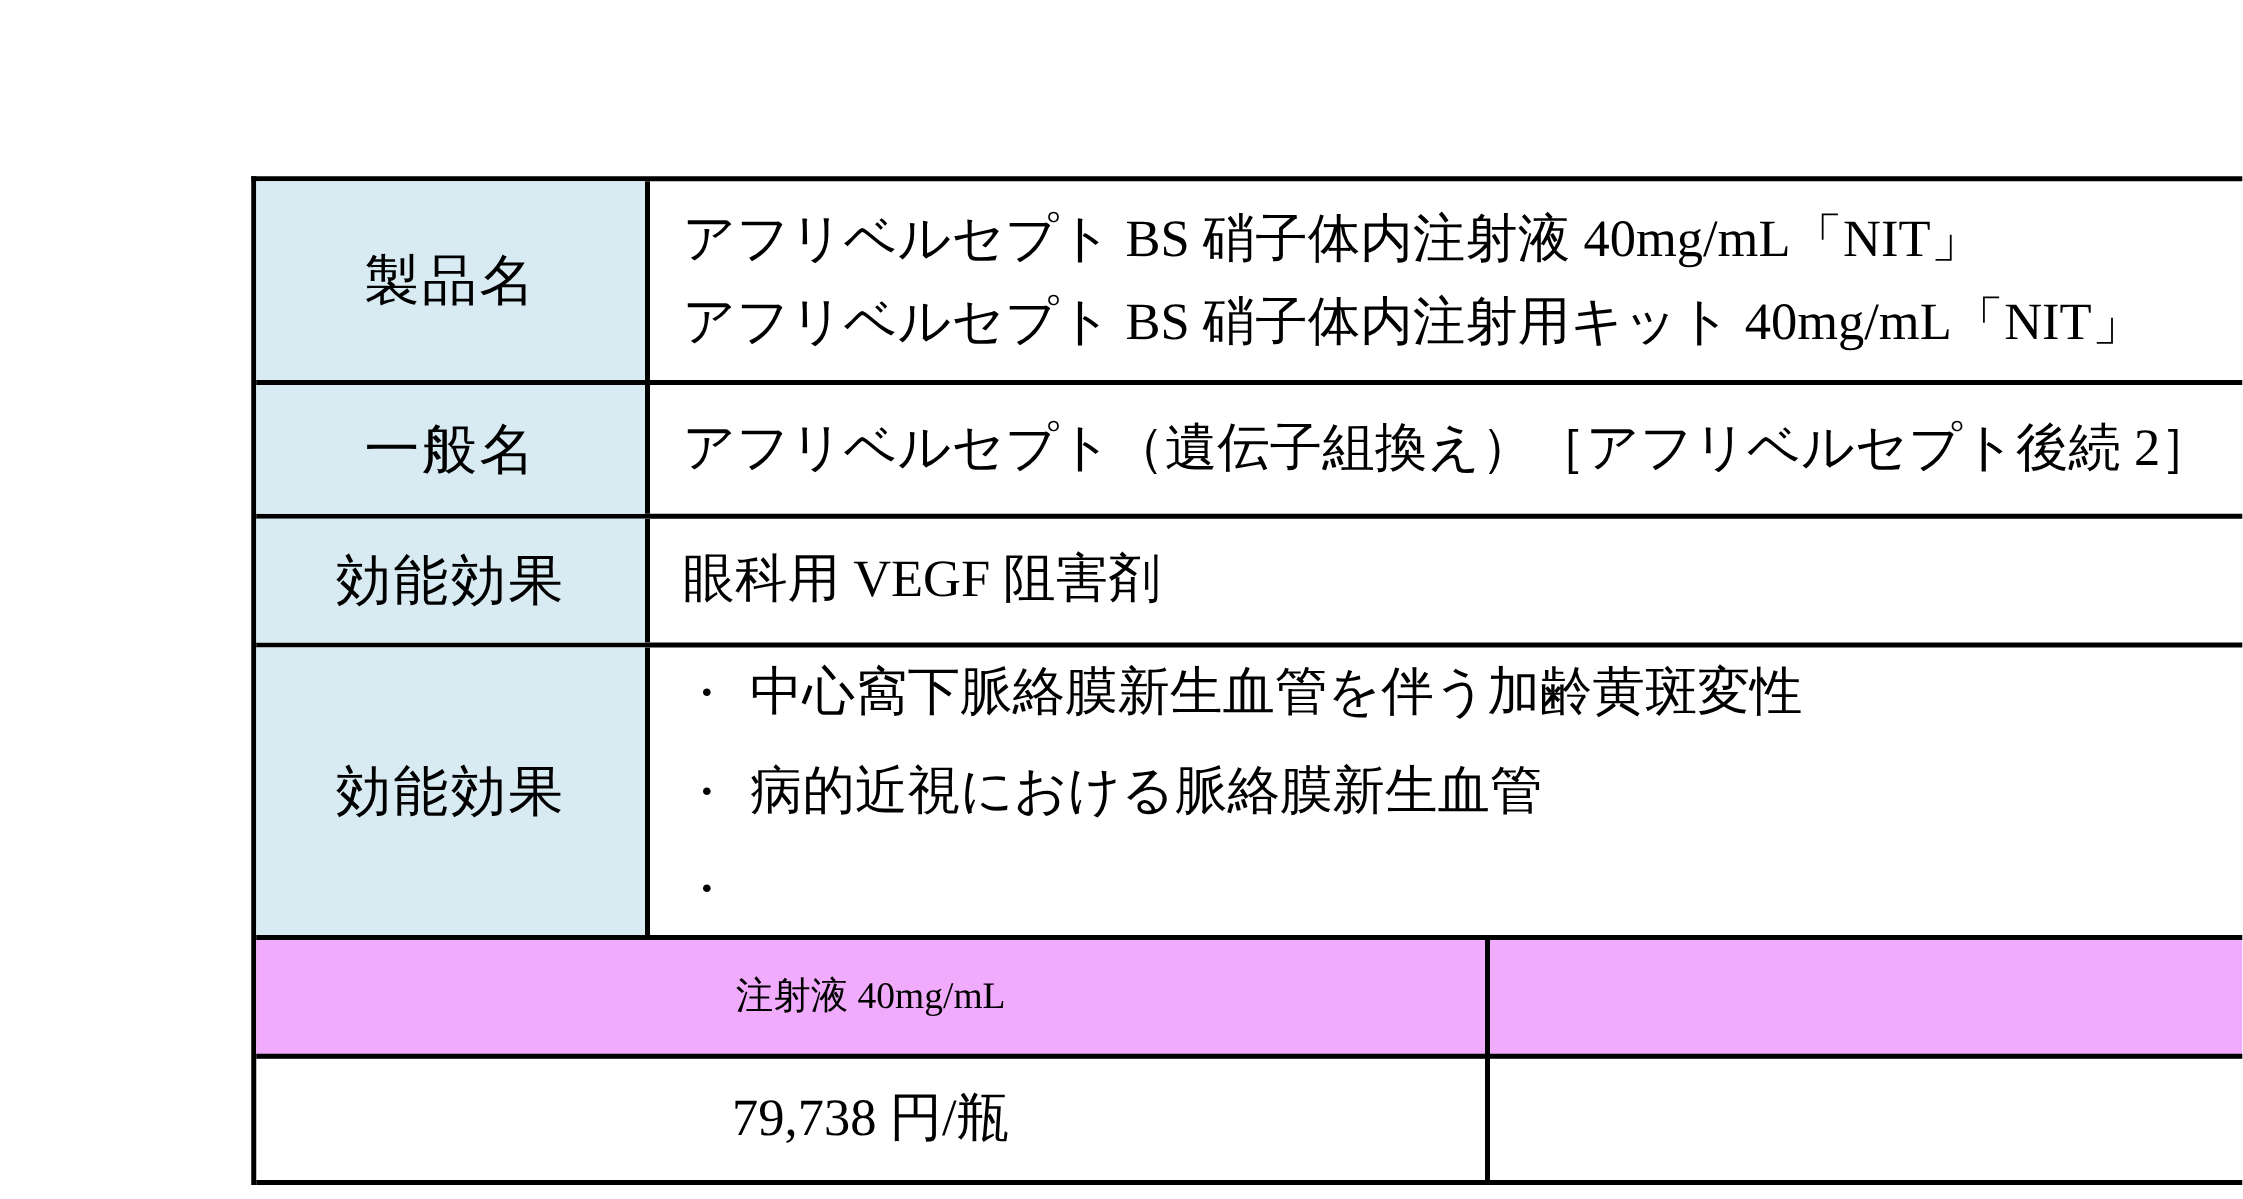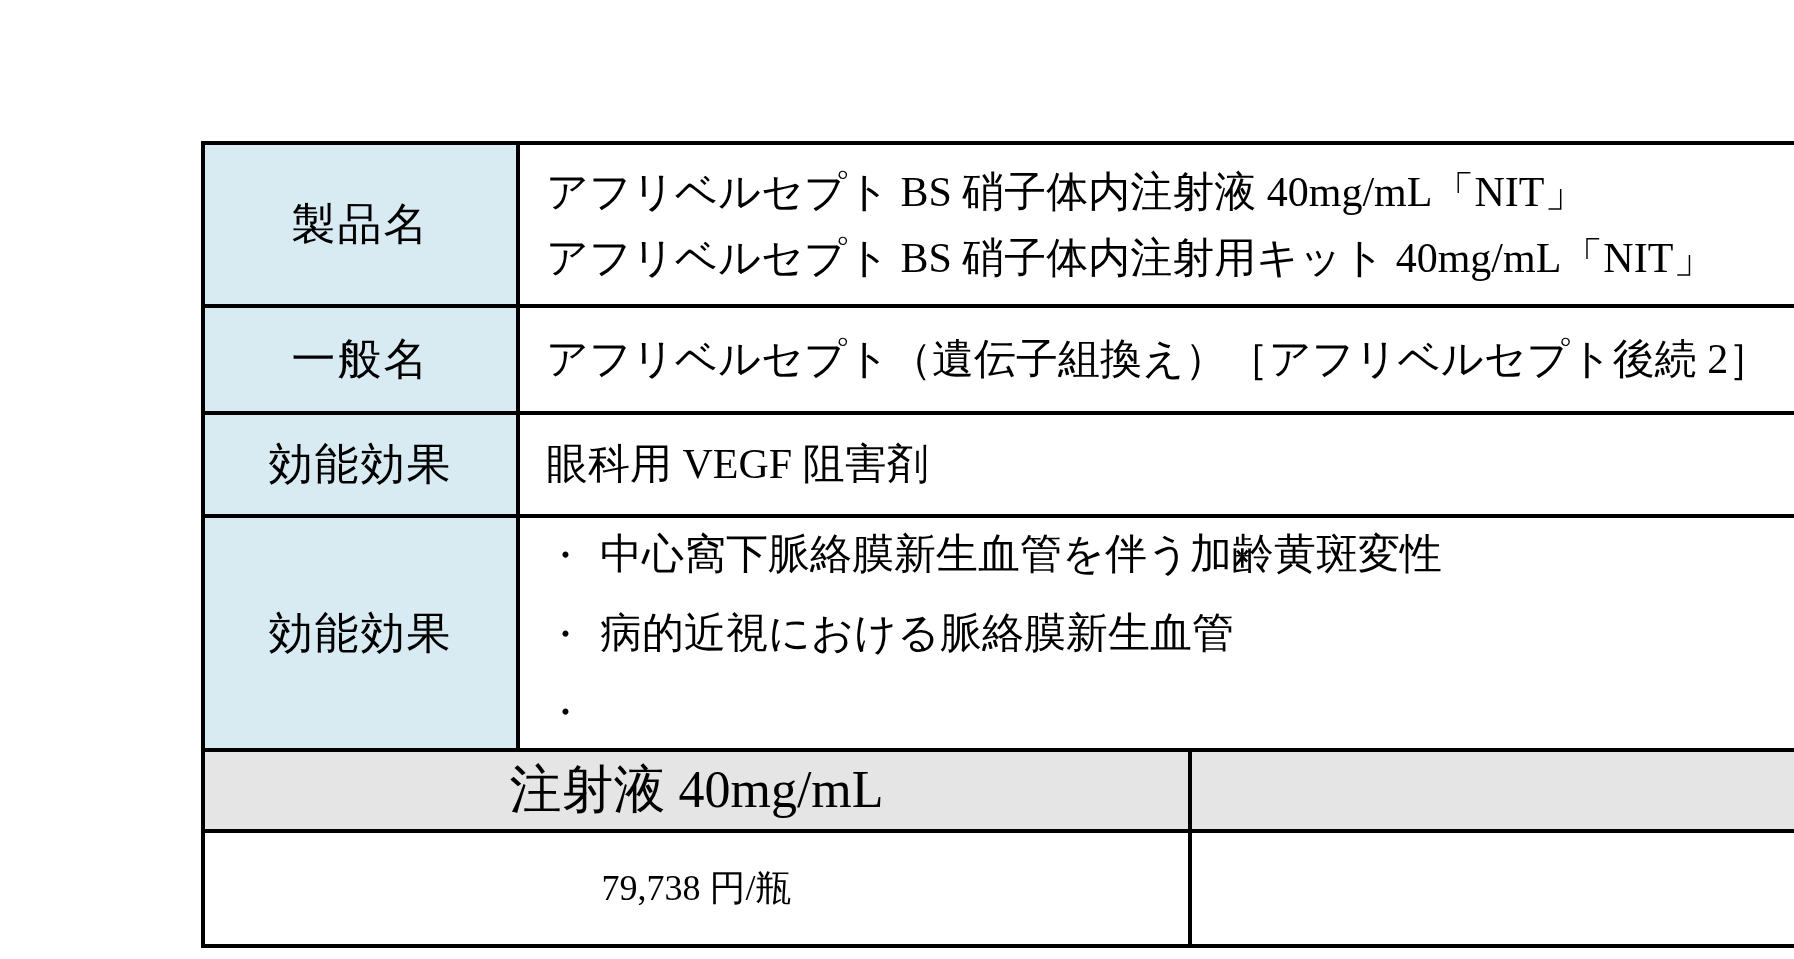--- a/index.html
+++ b/index.html
@@ -87,35 +87,35 @@
   }
   .price-col-main {
     flex: 0 0 987px;
     border-right: 4px solid #000;
   }
   .price-col-rest {
     flex: 1 1 auto;
   }
   .price-head {
     box-sizing: border-box;
-    height: 81px;
-    background: #e5e5e5;
+    height: 95px;
+    background: #f0abfc;
     border-bottom: 4px solid #000;
     display: flex;
     align-items: center;
     justify-content: center;
-    font-size: 52px;
+    font-size: 30px;
     white-space: nowrap;
   }
   .price-val {
     flex: 1 1 auto;
     display: flex;
     align-items: center;
     justify-content: center;
-    font-size: 36px;
+    font-size: 42px;
     white-space: nowrap;
   }
 </style>
 </head>
 <body>
 
 <div id="screen">
   <div class="doc-table">
 
     <div class="t-row row-product">

